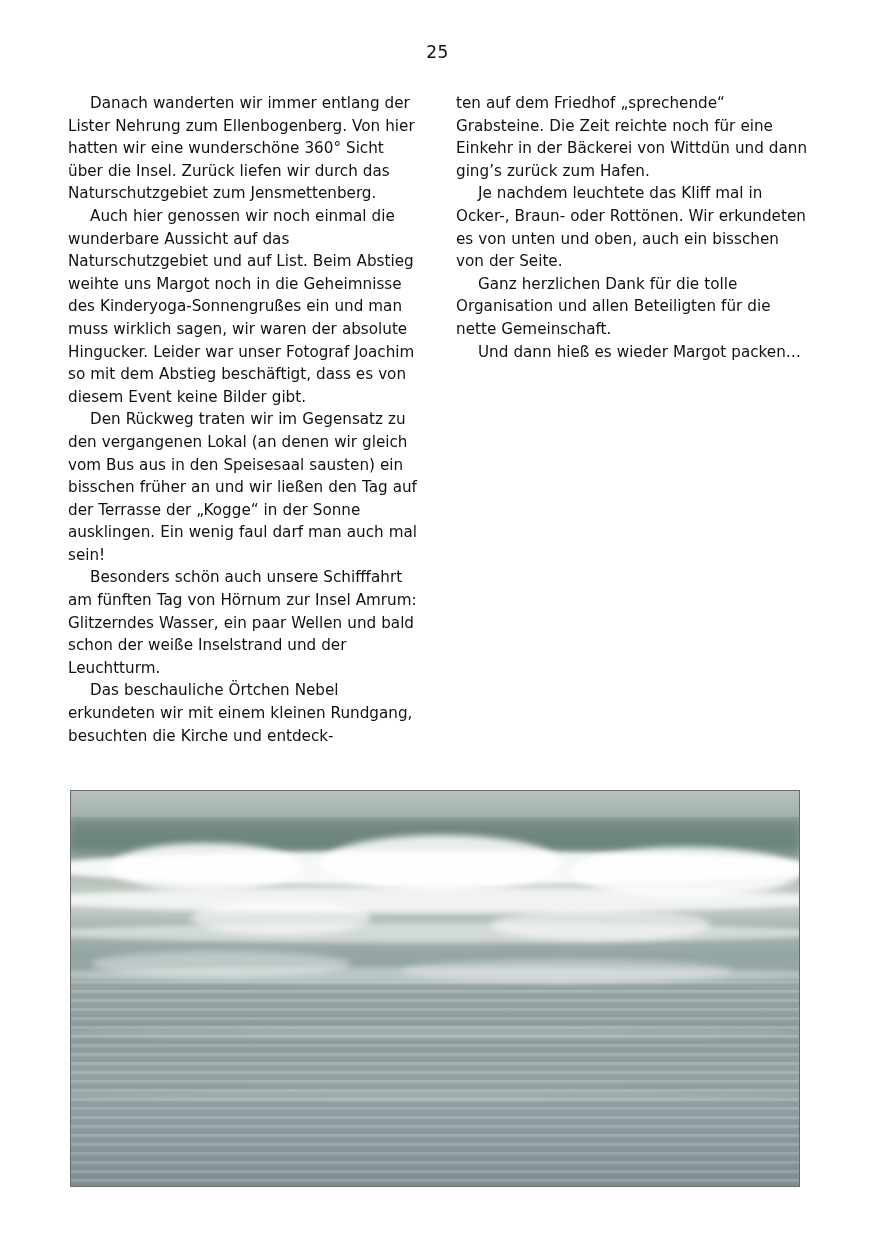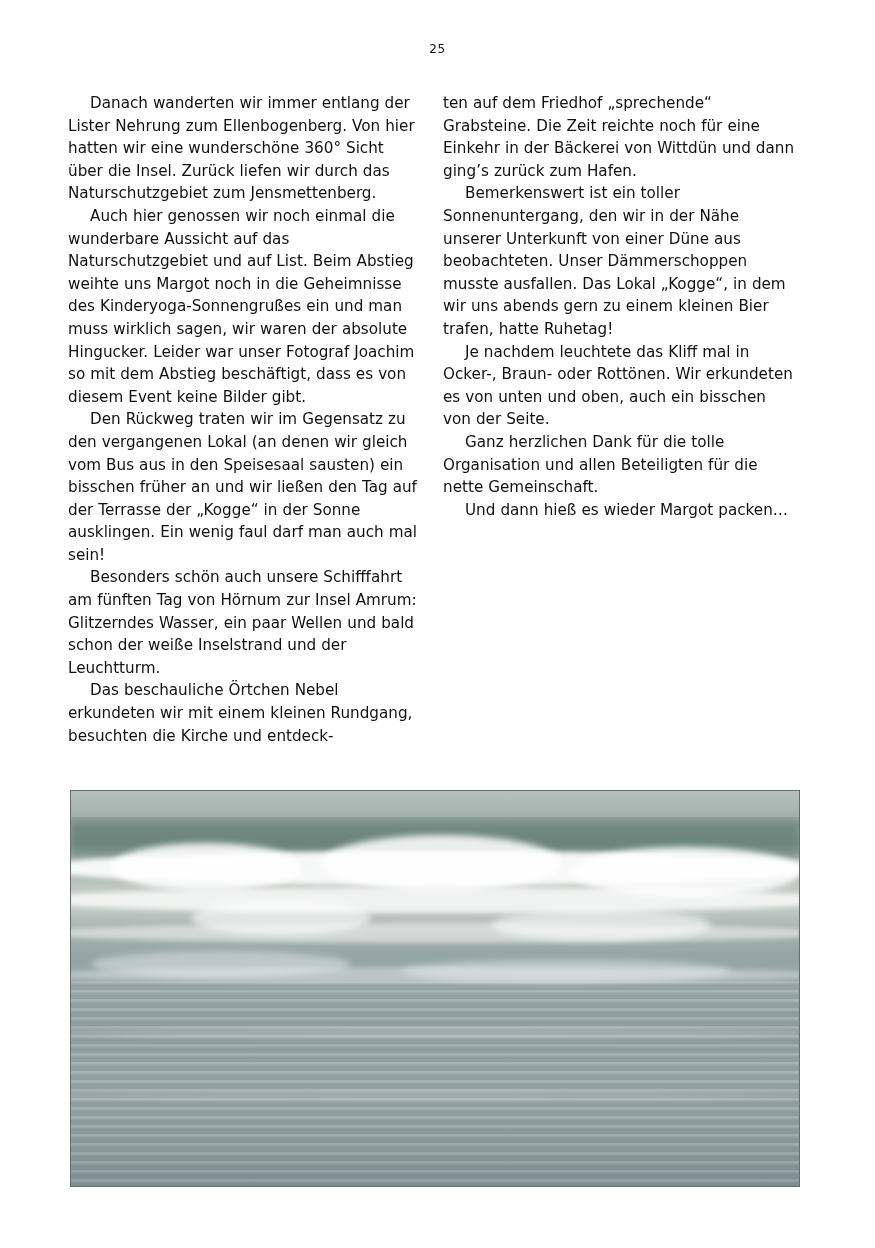--- a/index.html
+++ b/index.html
@@ -21,31 +21,31 @@
     width: 875px;
     height: 1248px;
     box-sizing: border-box;
   }
   .page-number {
     position: absolute;
     top: 42px;
     left: 0;
     width: 875px;
     text-align: center;
-    font-size: 12px;
+    font-size: 17px;
     letter-spacing: 0.5px;
     color: #111;
   }
   .columns {
     position: absolute;
     top: 92px;
     left: 68px;
     width: 740px;
     display: flex;
-    gap: 23px;
+    gap: 36px;
   }
   .column {
     width: 352px;
   }
   .column p {
     margin: 0;
     font-size: 15.2px;
     line-height: 22.6px;
     text-align: left;
     text-indent: 22px;
@@ -141,21 +141,20 @@
     <div class="column">
       <p>Danach wanderten wir immer entlang der Lister Nehrung zum Ellenbogenberg. Von hier hatten wir eine wunderschöne 360° Sicht über die Insel. Zurück liefen wir durch das Naturschutzgebiet zum Jensmettenberg.</p>
       <p>Auch hier genossen wir noch einmal die wunderbare Aussicht auf das Naturschutzgebiet und auf List. Beim Abstieg weihte uns Margot noch in die Geheimnisse des Kinderyoga-Sonnengrußes ein und man muss wirklich sagen, wir waren der absolute Hingucker. Leider war unser Fotograf Joachim so mit dem Abstieg beschäftigt, dass es von diesem Event keine Bilder gibt.</p>
       <p>Den Rückweg traten wir im Gegensatz zu den vergangenen Lokal (an denen wir gleich vom Bus aus in den Speisesaal sausten) ein bisschen früher an und wir ließen den Tag auf der Terrasse der „Kogge“ in der Sonne ausklingen. Ein wenig faul darf man auch mal sein!</p>
       <p>Besonders schön auch unsere Schifffahrt am fünften Tag von Hörnum zur Insel Amrum: Glitzerndes Wasser, ein paar Wellen und bald schon der weiße Inselstrand und der Leuchtturm.</p>
       <p>Das beschauliche Örtchen Nebel erkundeten wir mit einem kleinen Rundgang, besuchten die Kirche und entdeck-</p>
     </div>
 
     <div class="column">
       <p class="no-indent">ten auf dem Friedhof „sprechende“ Grabsteine. Die Zeit reichte noch für eine Einkehr in der Bäckerei von Wittdün und dann ging’s zurück zum Hafen.</p>
-      <p>Bemerkenswert ist ein toller Sonnenuntergang, den wir in der Nähe unserer Unterkunft von einer Düne aus beobachteten. Unser Dämmerschoppen musste ausfallen. Das Lokal „Kogge“, in dem wir uns abends gern zu einem kleinen Bier trafen, hatte Ruhetag!</p>
       <p>Je nachdem leuchtete das Kliff mal in Ocker-, Braun- oder Rottönen. Wir erkundeten es von unten und oben, auch ein bisschen von der Seite.</p>
       <p>Ganz herzlichen Dank für die tolle Organisation und allen Beteiligten für die nette Gemeinschaft.</p>
       <p>Und dann hieß es wieder Margot packen…</p>
     </div>
 
   </div>
 
   <div class="photo-frame">
     <div class="sea"></div>
     <div class="sky-strip"></div>

